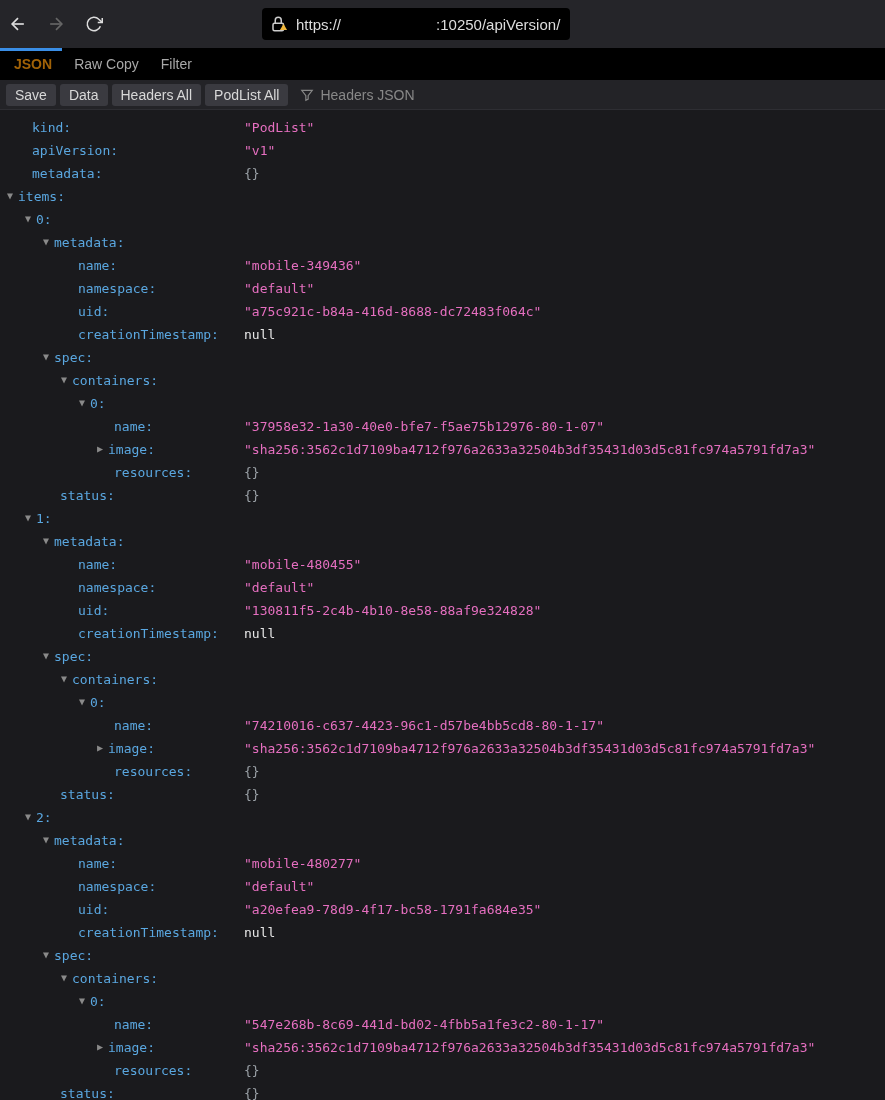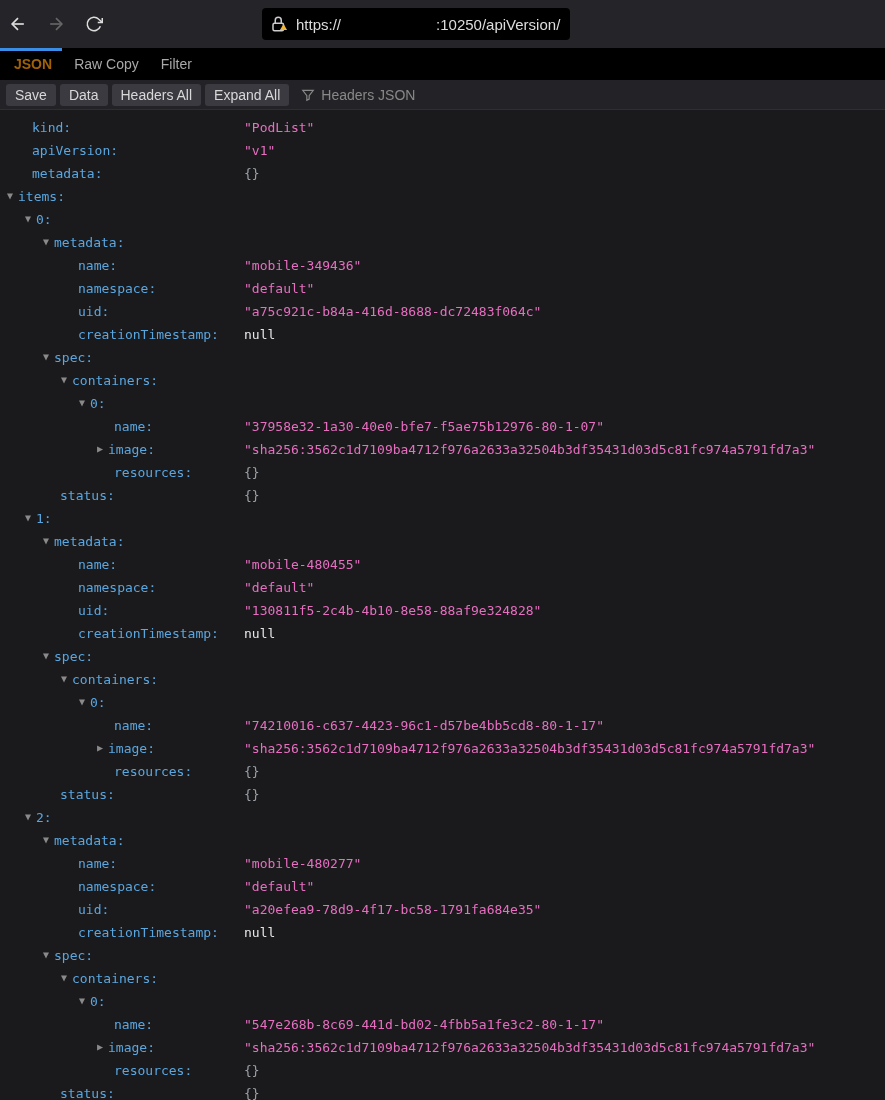--- a/index.html
+++ b/index.html
@@ -160,21 +160,21 @@
 <div class="tabrow">
   <span class="tab active">JSON</span>
   <span class="tab">Raw Copy</span>
   <span class="tab">Filter</span>
 </div>
 
 <div class="toolbar">
   <span class="tbtn">Save</span>
   <span class="tbtn">Data</span>
   <span class="tbtn">Headers All</span>
-  <span class="tbtn">Expand All</span>
+  <span class="tbtn">PodList All</span>
   <span class="filter">
     <svg width="14" height="14" viewBox="0 0 24 24" fill="none" stroke-width="2">
         <path d="M3 4h18l-7 9v6l-4 2v-8z"></path>
       </svg>
     <span>Headers JSON</span>
   </span>
 </div>
 
 <div class="json">
 

